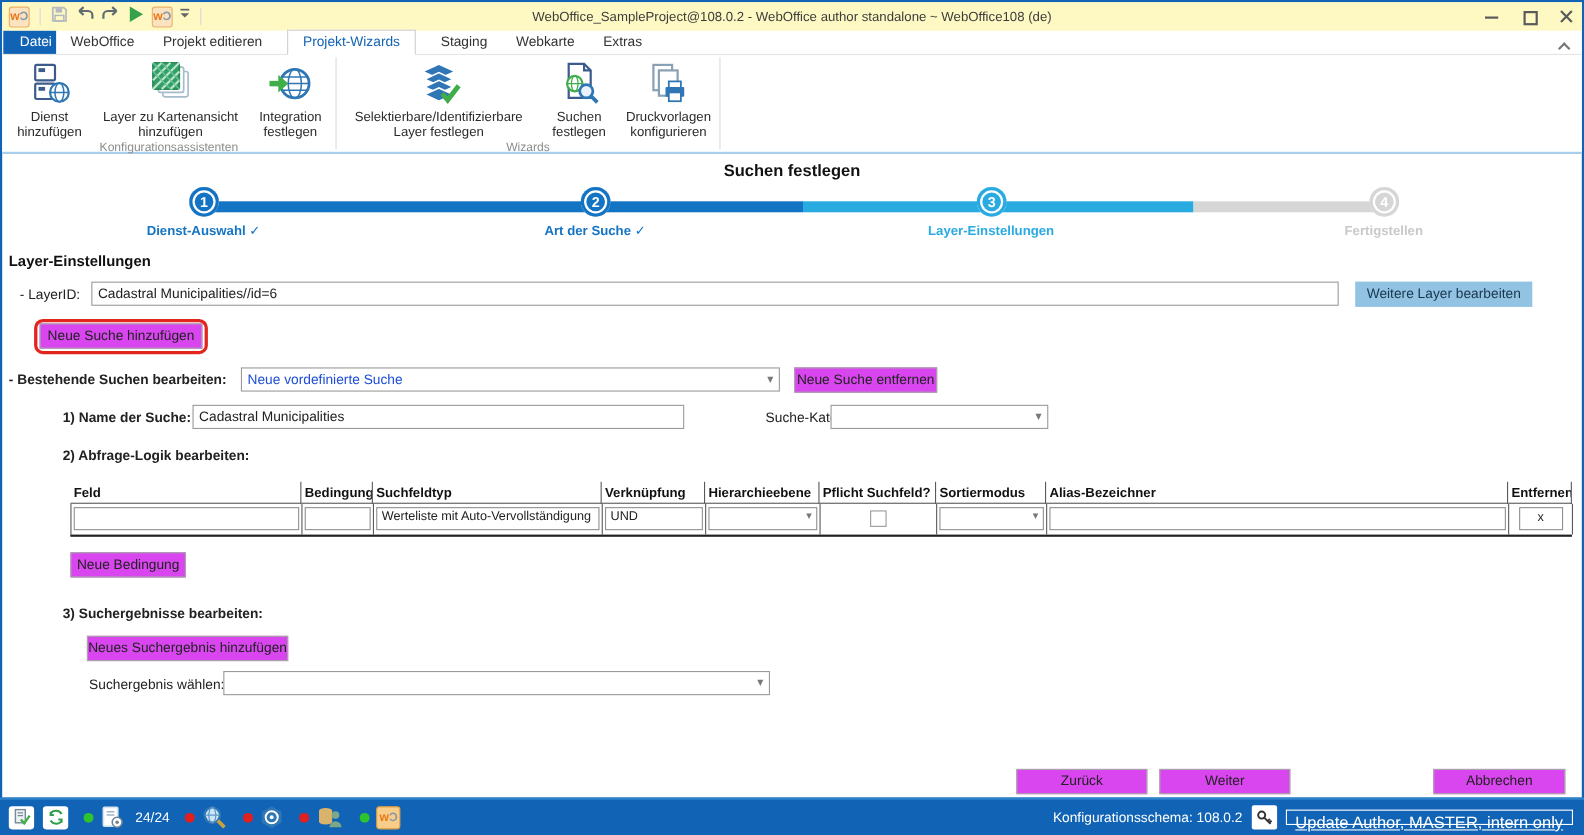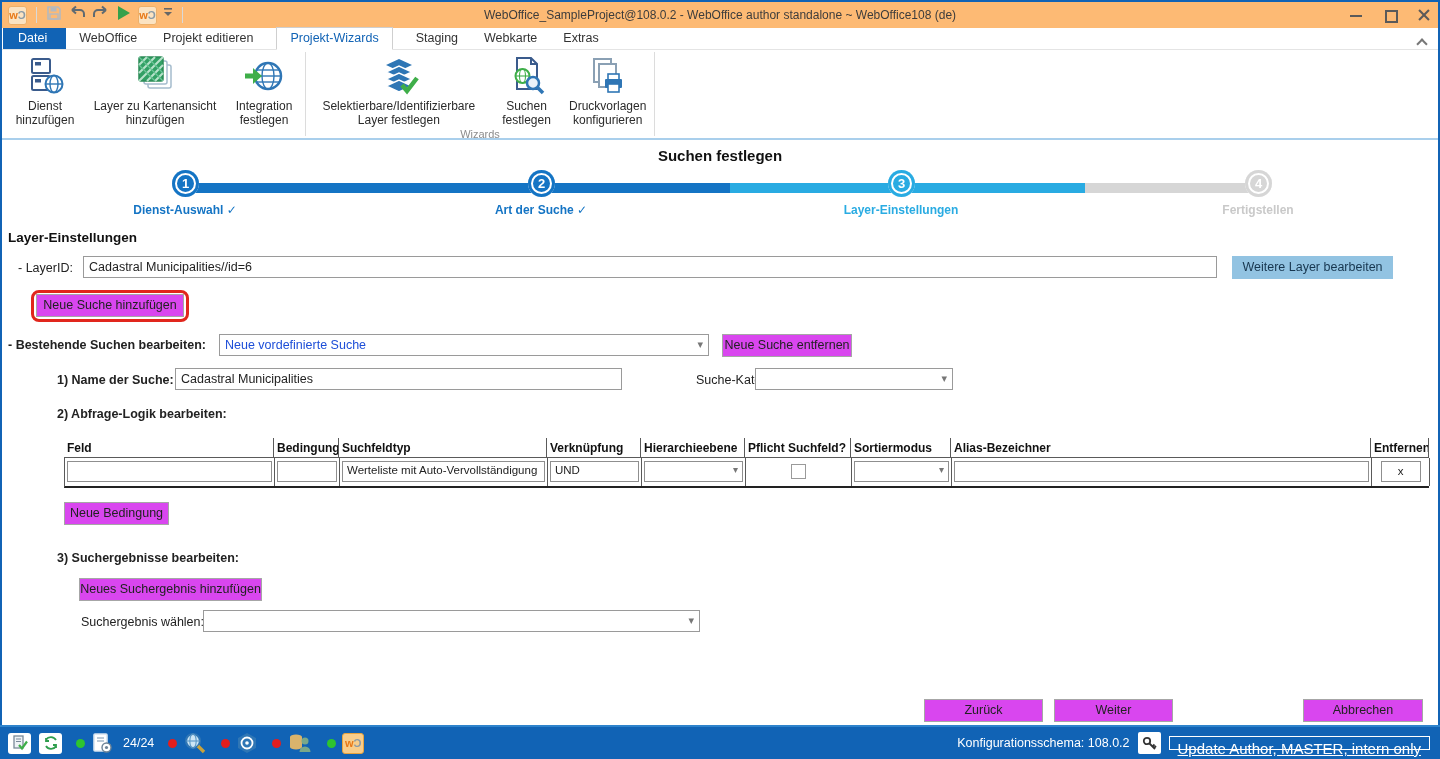--- a/index.html
+++ b/index.html
@@ -1,21 +1,21 @@
 <!DOCTYPE html>
 <html><head>
 <meta charset="utf-8">
 <style>
   * { margin:0; padding:0; box-sizing:border-box; font-family:"Liberation Sans","DejaVu Sans",sans-serif; }
   html,body { background:#888; }
   .app { position:relative; width:1440px; height:759px; background:#fff; overflow:hidden;
          box-shadow: inset 0 0 0 2px #1163b5; }
 
   
-  .titlebar { position:absolute; left:2px; top:2px; right:2px; height:26px; background:#fdba74;
+  .titlebar { position:absolute; left:2px; top:2px; right:2px; height:26px; background:#fef9c3;
               display:flex; align-items:center; }
   .qat { display:flex; align-items:center; gap:6px; padding-left:6px; }
   .wd-logo { width:19px; height:19px; background:#fbe3c2; border:1px solid #eBB want; border:1px solid #ecb06a;
              border-radius:3px; font-size:11px; font-weight:bold; text-align:center; line-height:17px; }
   .wd-logo .w { color:#e77817; } .wd-logo .d { color:#8a9aa6; }
   .qat-sep { width:1px; height:16px; background:#d9d9d9; margin:0 3px; }
   .qat-btn { font-size:15px; color:#666; line-height:18px; }
   .qat-btn.save { color:#b9bec4; }
   .qat-btn.play { color:#35a14b; font-size:13px; }
   .qat-btn.more { font-size:10px; color:#666; letter-spacing:-1px; }
@@ -24,21 +24,21 @@
   .wc { width:12px; height:12px; position:relative; }
   .wc-min::after { content:""; position:absolute; left:0; right:0; top:6px; height:2px; background:#5a5a5a; }
   .wc-max::after { content:""; position:absolute; left:1px; top:1px; width:9px; height:9px; border:2px solid #5a5a5a; }
   .wc-close::before,.wc-close::after { content:""; position:absolute; left:-1px; top:5px; width:14px; height:2px; background:#5a5a5a; }
   .wc-close::before { transform:rotate(45deg); } .wc-close::after { transform:rotate(-45deg); }
 
   
   .tabbar { position:absolute; left:2px; top:28px; right:2px; height:22px; background:#fff;
             display:flex; align-items:flex-end; border-bottom:1px solid #e4e4e4; }
   .tab { font-size:12.5px; color:#333; padding:3px 13px 4px 13px; white-space:nowrap; }
-  .tab.file { background:#1163b5; color:#fff; margin-left:1px; padding:3px 19px 4px 15px; }
+  .tab.file { background:#1163b5; color:#fff; margin-left:1px; padding:3px 4px 4px 15px; }
   .tab.active { color:#1163b5; background:#fff; border:1px solid #cfcfcf; border-bottom:1px solid #fff;
                 margin-bottom:-1px; margin-left:10px; margin-right:10px; }
   .ribbon-collapse { position:absolute; right:12px; bottom:3px; width:9px; height:9px; }
   .ribbon-collapse::after { content:""; position:absolute; left:1px; top:3px; width:6px; height:6px;
         border-left:2px solid #777; border-top:2px solid #777; transform:rotate(45deg); }
 
   
   .ribbon { position:absolute; left:2px; top:50px; right:2px; height:90px; background:#fff;
             border-bottom:2px solid #a9cfec; display:flex; }
   .rgroup { display:flex; flex-direction:column; height:100%; }
@@ -202,20 +202,21 @@
               <line x1="12" y1="14" x2="36" y2="14" stroke="#2f76b5" stroke-width="1.4"></line>
               <line x1="11" y1="20" x2="37" y2="20" stroke="#2f76b5" stroke-width="1.4"></line>
               <line x1="12" y1="26" x2="36" y2="26" stroke="#2f76b5" stroke-width="1.4"></line>
               <rect x="1" y="17.5" width="9" height="5" fill="#3fae49"></rect>
               <path d="M9 12 L18 20 L9 28 Z" fill="#3fae49"></path>
             </svg>
           </span>
           <span class="rlabel">Integration festlegen</span>
         </div>
       </div>
+      <div class="rgroup-name">Konfigurationsassistenten</div>
     </div>
     <div class="rsep"></div>
     <div class="rgroup" style="width:348px;">
       <div class="rbtns">
         <div class="rbtn" style="width:180px;margin-left:6px;">
           <span class="ric">
             <svg width="40" height="40" viewBox="0 0 40 40">
               <path d="M7 9 L20 3 L33 9 L20 15 Z" fill="#2e76b5"></path>
               <path d="M7 16 L20 10 L33 16 L20 22 Z" fill="#2e76b5" stroke="#fff" stroke-width="1.5"></path>
               <path d="M7 23 L20 17 L33 23 L20 29 Z" fill="#2e76b5" stroke="#fff" stroke-width="1.5"></path>

